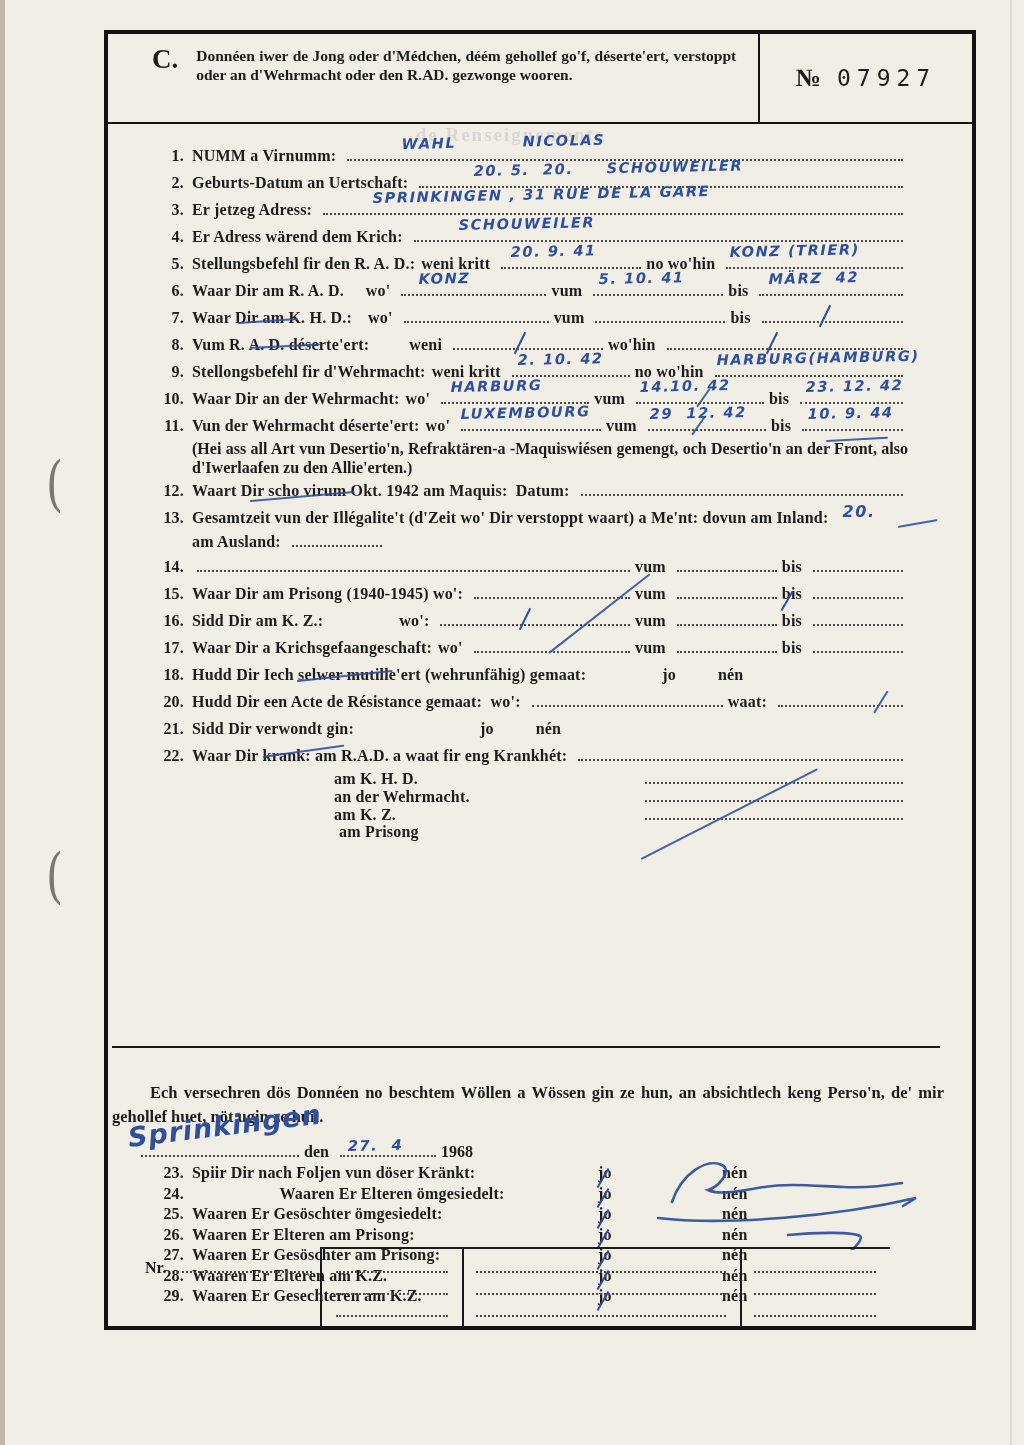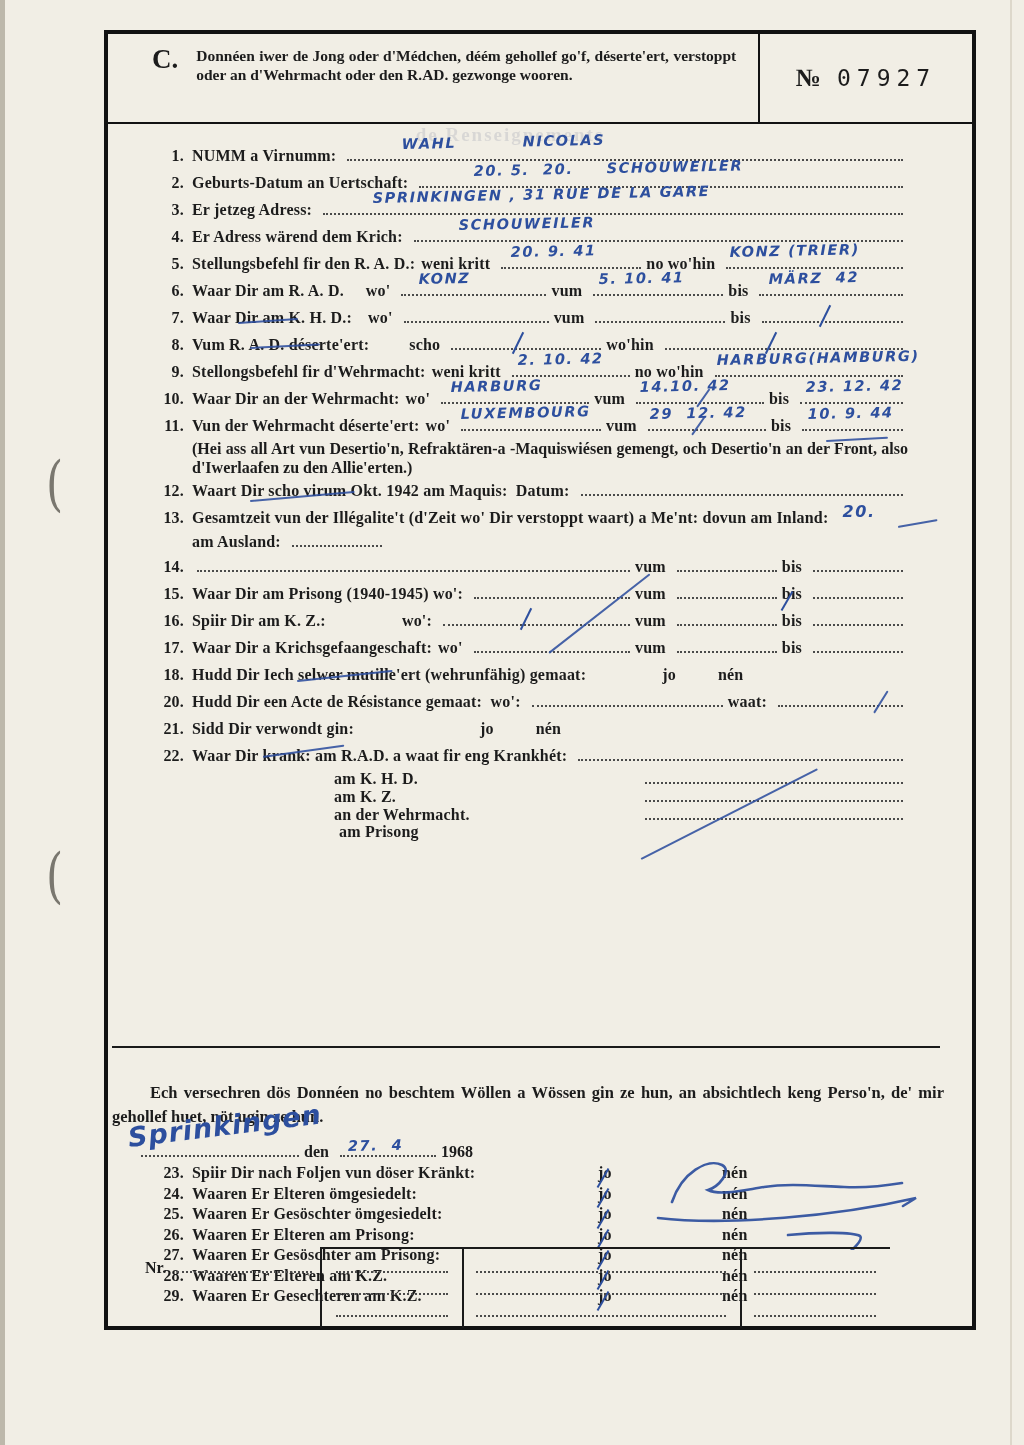--- a/index.html
+++ b/index.html
@@ -180,21 +180,21 @@
           <span class="fld" style="flex: 0 0 130px;"></span>
           <span class="lbl">bis</span>
           <span class="fld grow slashed"></span>
         </span>
       </div>
       <div class="row">
         <span class="num">8.</span>
         <span class="rowbody">
           <span class="lbl">Vum R. A. D. déserte'ert:</span>
           <span class="gapseg" style="width: 34px;"></span>
-          <span class="lbl">scho</span>
+          <span class="lbl">weni</span>
           <span class="fld slashed" style="flex: 0 0 150px;"></span>
           <span class="lbl">wo'hin</span>
           <span class="fld grow slashed"></span>
         </span>
       </div>
       <div class="row">
         <span class="num">9.</span>
         <span class="rowbody">
           <span class="lbl">Stellongsbefehl fir d'Wehrmacht:</span>
           <span class="lbl">weni kritt</span>
@@ -285,21 +285,21 @@
           <span class="fld grow"></span>
           <span class="lbl">vum</span>
           <span class="fld" style="flex: 0 0 100px;"></span>
           <span class="lbl penslash">bis</span>
           <span class="fld" style="flex: 0 0 90px;"></span>
         </span>
       </div>
       <div class="row">
         <span class="num">16.</span>
         <span class="rowbody">
-          <span class="lbl">Spiir Dir am K. Z.:</span>
+          <span class="lbl">Sidd Dir am K. Z.:</span>
           <span class="gapseg" style="width: 70px;"></span>
           <span class="lbl">wo':</span>
           <span class="fld grow slashed"></span>
           <span class="lbl">vum</span>
           <span class="fld" style="flex: 0 0 100px;"></span>
           <span class="lbl">bis</span>
           <span class="fld" style="flex: 0 0 90px;"></span>
         </span>
       </div>
       <div class="row">
@@ -353,28 +353,28 @@
       <div class="row tight">
         <span class="num"></span>
         <span class="rowbody" style="padding-left: 150px;">
           <span class="lbl" style="flex: 0 0 300px;">am K. H. D.</span>
           <span class="fld grow"></span>
         </span>
       </div>
       <div class="row tight">
         <span class="num"></span>
         <span class="rowbody" style="padding-left: 150px;">
-          <span class="lbl" style="flex: 0 0 300px;">am K. Z.</span>
+          <span class="lbl" style="flex: 0 0 300px;">an der Wehrmacht.</span>
           <span class="fld grow"></span>
         </span>
       </div>
       <div class="row tight">
         <span class="num"></span>
         <span class="rowbody" style="padding-left: 150px;">
-          <span class="lbl" style="flex: 0 0 300px;">an der Wehrmacht.</span>
+          <span class="lbl" style="flex: 0 0 300px;">am K. Z.</span>
           <span class="fld grow"></span>
         </span>
       </div>
       <div class="row tight">
         <span class="num"></span>
         <span class="rowbody" style="padding-left: 150px; flex-direction: column;">
           <span class="lbl" style="flex: 0 0 300px;">am Prisong</span>
           <span class="fld grow"></span>
         </span>
       </div>
@@ -382,21 +382,21 @@
         <span class="num">23.</span>
         <span class="rowbody">
           <span class="lbl" style="flex: 0 0 400px;">Spiir Dir nach Foljen vun döser Kränkt:</span>
           <span class="lbl joslash" style="flex: 0 0 118px;">jo</span>
           <span class="lbl">nén</span>
         </span>
       </div>
       <div class="row compact">
         <span class="num">24.</span>
         <span class="rowbody">
-          <span class="lbl" style="flex: 0 0 400px;">Waaren Er Elteren ömgesiedelt:</span>
+          <span class="lbl" style="flex: 0 0 400px; text-align: center;">Waaren Er Elteren ömgesiedelt:</span>
           <span class="lbl joslash" style="flex: 0 0 118px;">jo</span>
           <span class="lbl">nén</span>
         </span>
       </div>
       <div class="row compact">
         <span class="num">25.</span>
         <span class="rowbody">
           <span class="lbl" style="flex: 0 0 400px;">Waaren Er Gesöschter ömgesiedelt:</span>
           <span class="lbl joslash" style="flex: 0 0 118px;">jo</span>
           <span class="lbl">nén</span>

